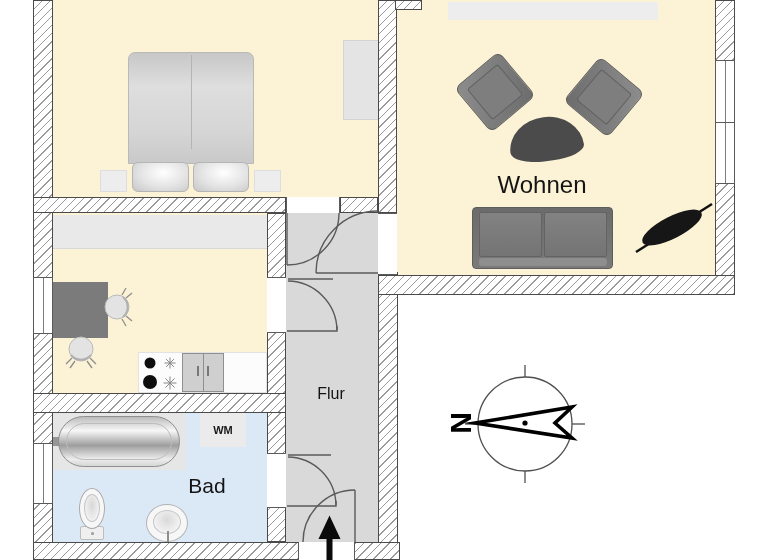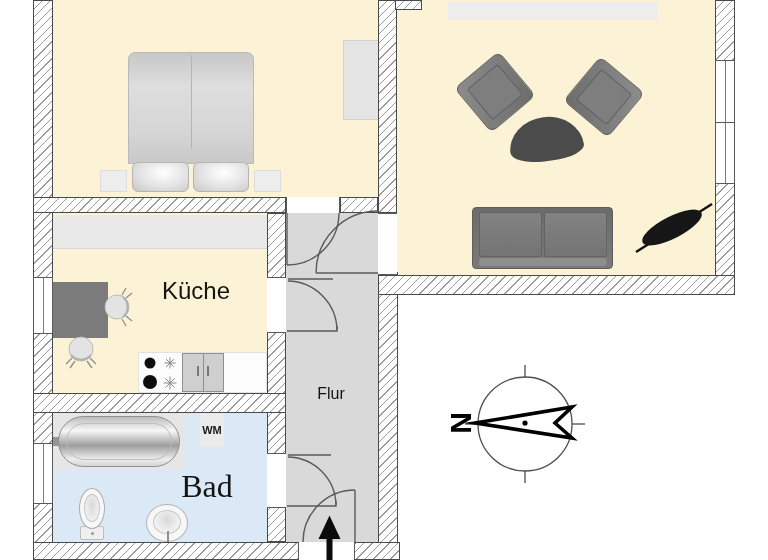--- a/index.html
+++ b/index.html
@@ -73,21 +73,21 @@
     <div class="inner" style="left:14px;top:12px;width:2px;height:10px;background:#777;"></div>
     <div class="inner" style="left:24px;top:12px;width:2px;height:10px;background:#777;"></div>
   </div>
 
   <div class="furn" style="left:53px;top:413px;width:133px;height:57px;background:#e6e6e6;"></div>
   <div class="furn" style="left:50px;top:437px;width:12px;height:9px;background:#969696;border-radius:2px;"></div>
   <div class="furn" style="left:58px;top:416px;width:122px;height:51px;border-radius:26px;border:1.5px solid #8f8f8f;
               background:linear-gradient(180deg,#bdbdbd 0%,#f7f7f7 28%,#9e9e9e 58%,#ededed 86%,#d6d6d6 100%);">
     <div class="inner" style="left:7px;top:6px;right:7px;bottom:6px;border-radius:20px;border:1px solid #bcbcbc;"></div>
   </div>
-  <div class="furn" style="left:200px;top:413px;width:24px;height:34px;background:#ebebeb;display:flex;align-items:center;justify-content:center;">
+  <div class="furn" style="left:200px;top:413px;width:46px;height:34px;background:#ebebeb;display:flex;align-items:center;justify-content:center;">
     <span style="font-size:11px;font-weight:bold;color:#1a1a1a;">WM</span>
   </div>
   <div class="furn" style="left:80px;top:526px;width:24px;height:14px;background:#efefef;border:1px solid #bdbdbd;border-radius:2px;">
     <div class="inner" style="left:10px;top:5px;width:3px;height:3px;background:#9a9a9a;border-radius:50%;"></div>
   </div>
   <div class="furn" style="left:79px;top:488px;width:26px;height:41px;border-radius:50%;background:#f7f7f7;border:1.5px solid #ababab;">
     <div class="inner" style="left:4px;top:5px;right:4px;bottom:6px;border-radius:50%;
                 background:radial-gradient(ellipse at 50% 40%,#d7d7d7,#f3f3f3 75%);border:1px solid #c4c4c4;"></div>
   </div>
   <div class="furn" style="left:146px;top:504px;width:42px;height:38px;border-radius:50%;background:#f7f7f7;border:1.5px solid #b3b3b3;">
@@ -175,23 +175,23 @@
     </g>
 
     <g>
       <line x1="636" y1="252" x2="712" y2="204" stroke="#111" stroke-width="2.5"></line>
       <ellipse cx="672" cy="227.5" rx="33" ry="11" fill="#161616" transform="rotate(-27 672 227.5)"></ellipse>
     </g>
 
     <path d="M326.5,560 L326.5,539 L318.5,539 L329.5,515.5 L340.5,539 L332.5,539 L332.5,560 Z" fill="#0b0b0b"></path>
   </svg>
 
-  <div class="label" style="left:196px;top:291px;font-size:24px;">Küche</div>
+  <div class="label" style="left:542px;top:185px;font-size:24px;">Wohnen</div>
   <div class="label" style="left:331px;top:394px;font-size:16px;">Flur</div>
-  <div class="label" style="left:207px;top:486px;font-size:32px;font-family:Liberation Serif, serif;">Bad</div>
+  <div class="label" style="left:207px;top:486px;font-size:21px;">Bad</div>
 
   <svg class="lines" style="left:448px;top:352px;" width="154" height="140" viewBox="0 0 154 140">
     <circle cx="77" cy="72" r="47" fill="none" stroke="#4f4f4f" stroke-width="1.3"></circle>
     <g stroke="#4f4f4f" stroke-width="1.3">
       <line x1="77" y1="13" x2="77" y2="25"></line>
       <line x1="77" y1="119" x2="77" y2="131"></line>
       <line x1="124" y1="72" x2="137" y2="72"></line>
       <line x1="17" y1="72" x2="30" y2="72"></line>
     </g>
     <path d="M27,71 L124,55 L107,71 L124,86 Z" fill="#ffffff" stroke="#000000" stroke-width="3.6" stroke-linejoin="miter" stroke-miterlimit="8"></path>

